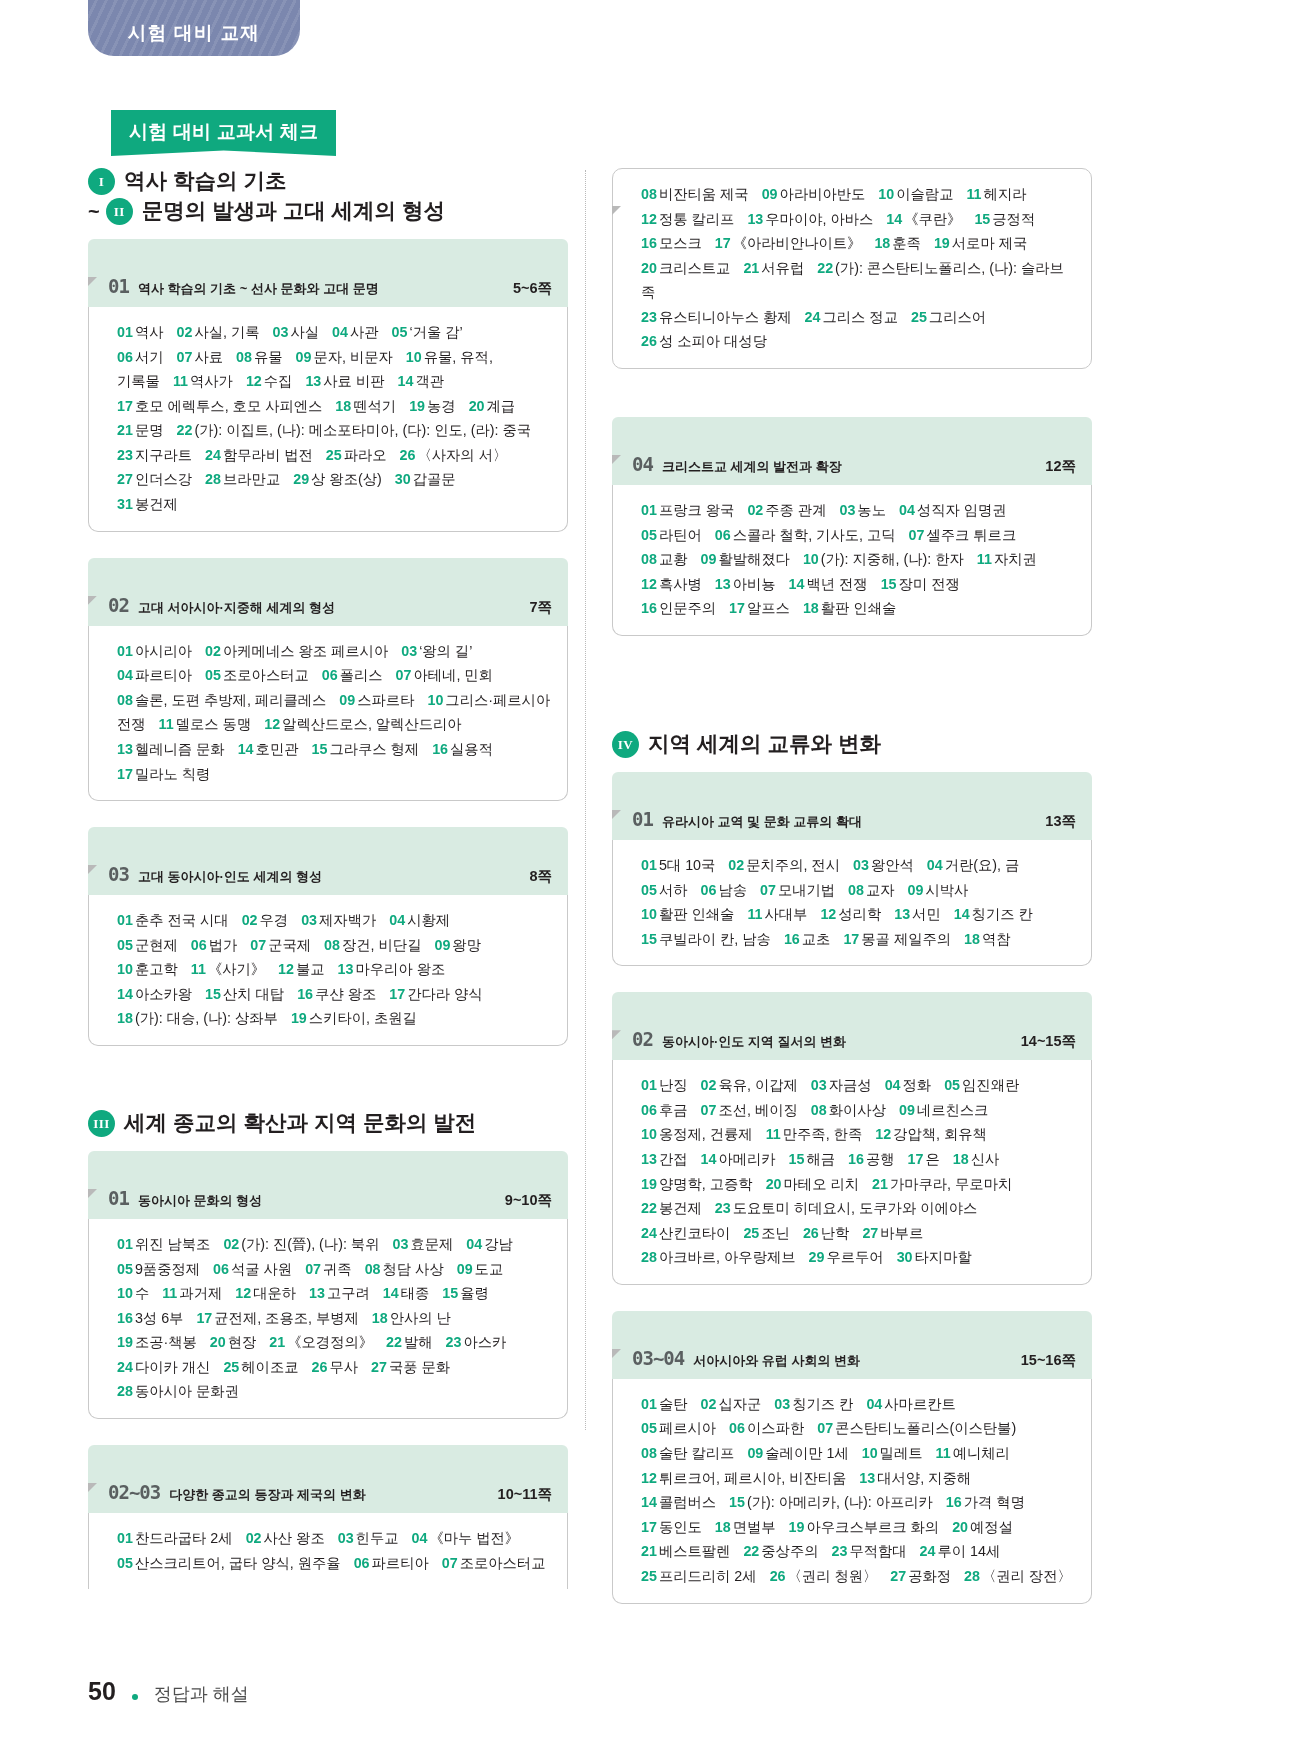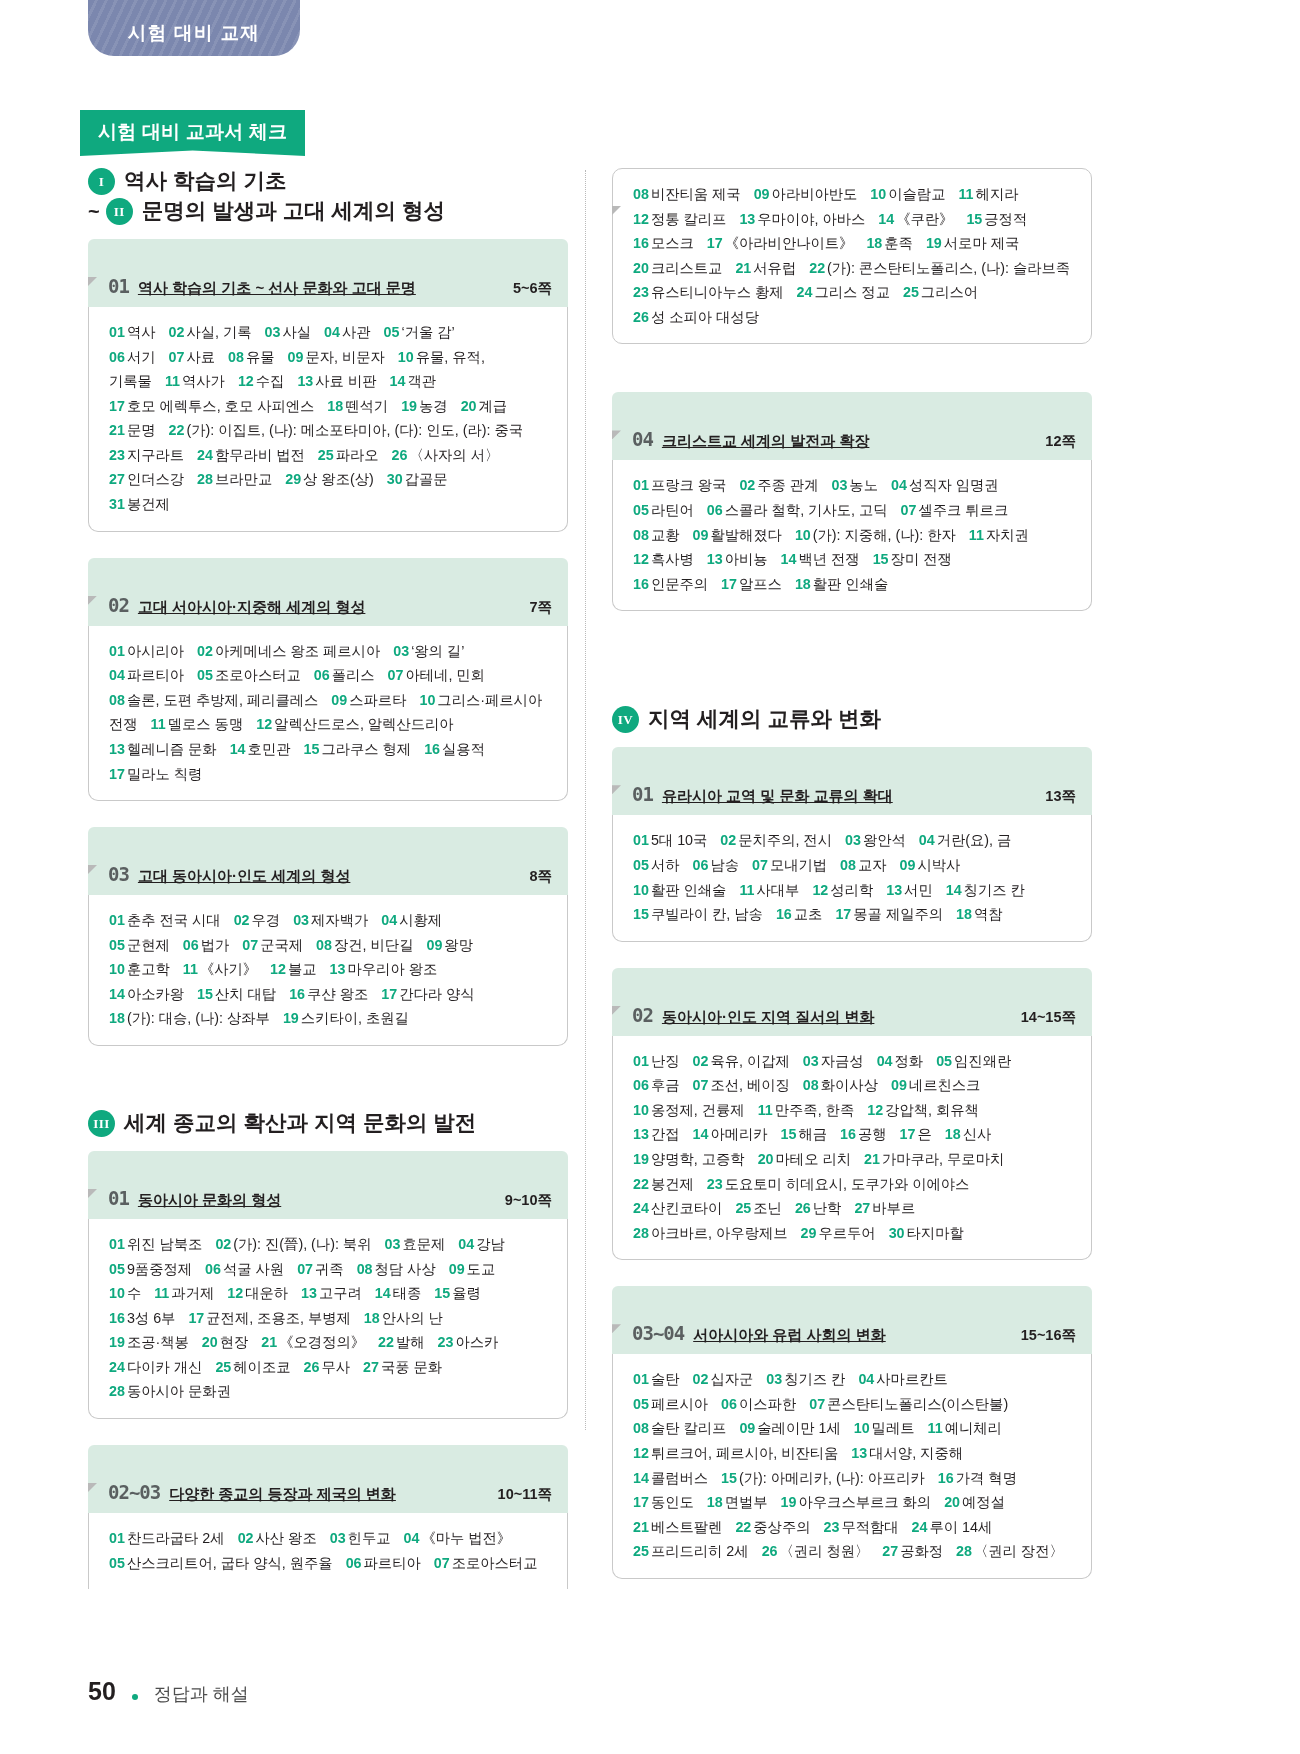--- a/index.html
+++ b/index.html
@@ -26,21 +26,21 @@
     position:absolute; inset:0;
     background:repeating-linear-gradient(115deg, rgba(255,255,255,.10) 0 3px, rgba(255,255,255,0) 3px 9px);
   }
   .top-tab span{
     position:relative;
     color:#fff; font-weight:bold; font-size:18.5px; letter-spacing:1.4px;
   }
 
   
   .ribbon{
-    position:absolute; left:80px; top:110px;
+    position:absolute; left:111px; top:110px;
     background:#0fa97f;
     color:#fff; font-weight:bold; font-size:19px;
     padding:9px 18px 11px 18px;
     letter-spacing:.2px;
     clip-path:polygon(0 0,100% 0,100% 100%,50% 88%,0 100%);
   }
 
   
   .col{ position:absolute; top:168px; width:480px; }
   .col-left{ left:88px; }
@@ -74,30 +74,30 @@
     border-radius:6px 6px 0 0;
     padding:9px 16px 9px 20px;
     display:flex; align-items:baseline;
     position:relative;
   }
   .box-num{
     font-family:"DejaVu Sans Mono","Liberation Mono",monospace;
     font-weight:bold; font-size:19px; color:#5a5f60;
     letter-spacing:-1px; margin-right:9px;
   }
-  .box-title{ font-size:15px; font-weight:bold; color:#231f20;text-decoration:underline; }
+  .box-title{ font-size:13px; font-weight:bold; color:#231f20; }
   .box-pages{
     margin-left:auto;
     font-size:14.5px; font-weight:bold; color:#231f20;margin-top:31px;
   }
   .box-body{
     border:1px solid #c9c9c9;
     border-top:none;
     border-radius:0 0 10px 10px;
-    padding:13px 16px 14px 20px;
+    padding:13px 16px 14px 28px;
     background:#fff;
   }
   .box-body::before{
     content:"";
     position:absolute; left:0; top:38px;
     width:9px; height:9px;
     background:#b9b9b9;
     clip-path:polygon(0 0,100% 0,0 100%);
   }
 

